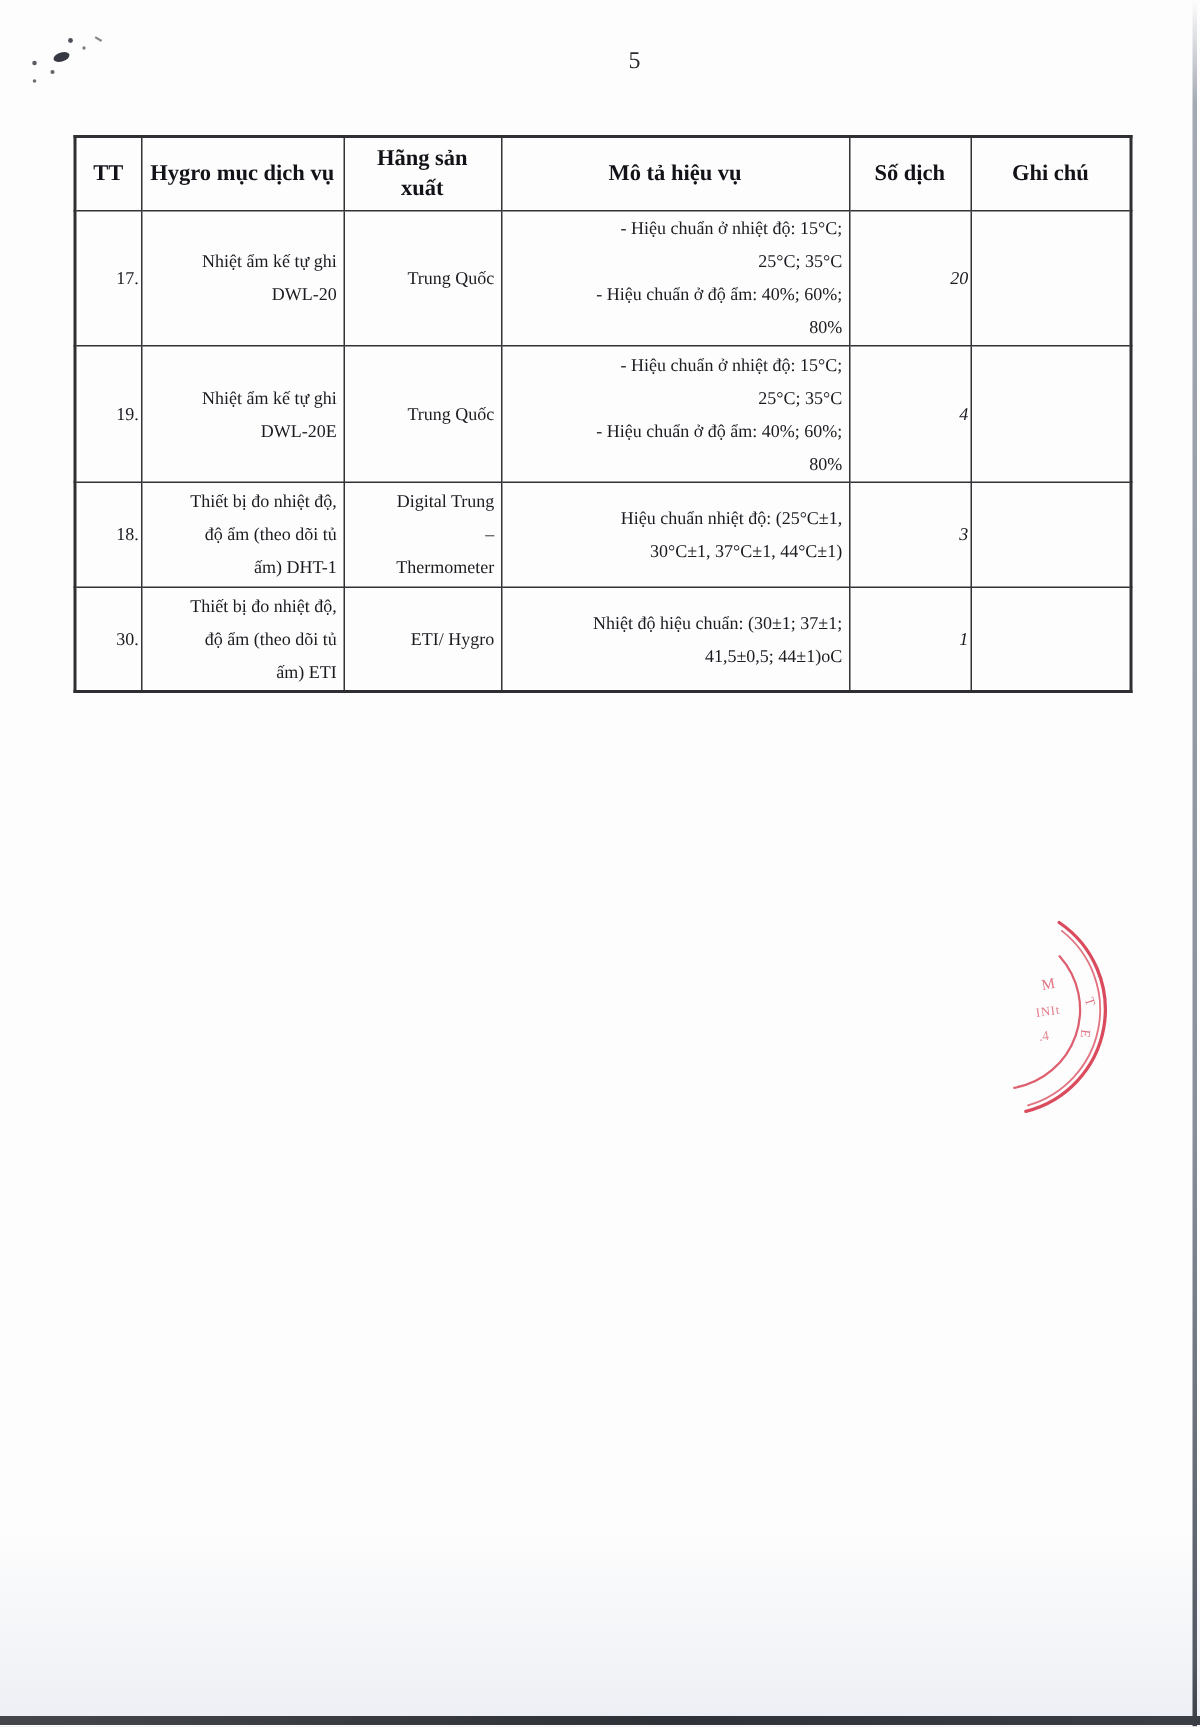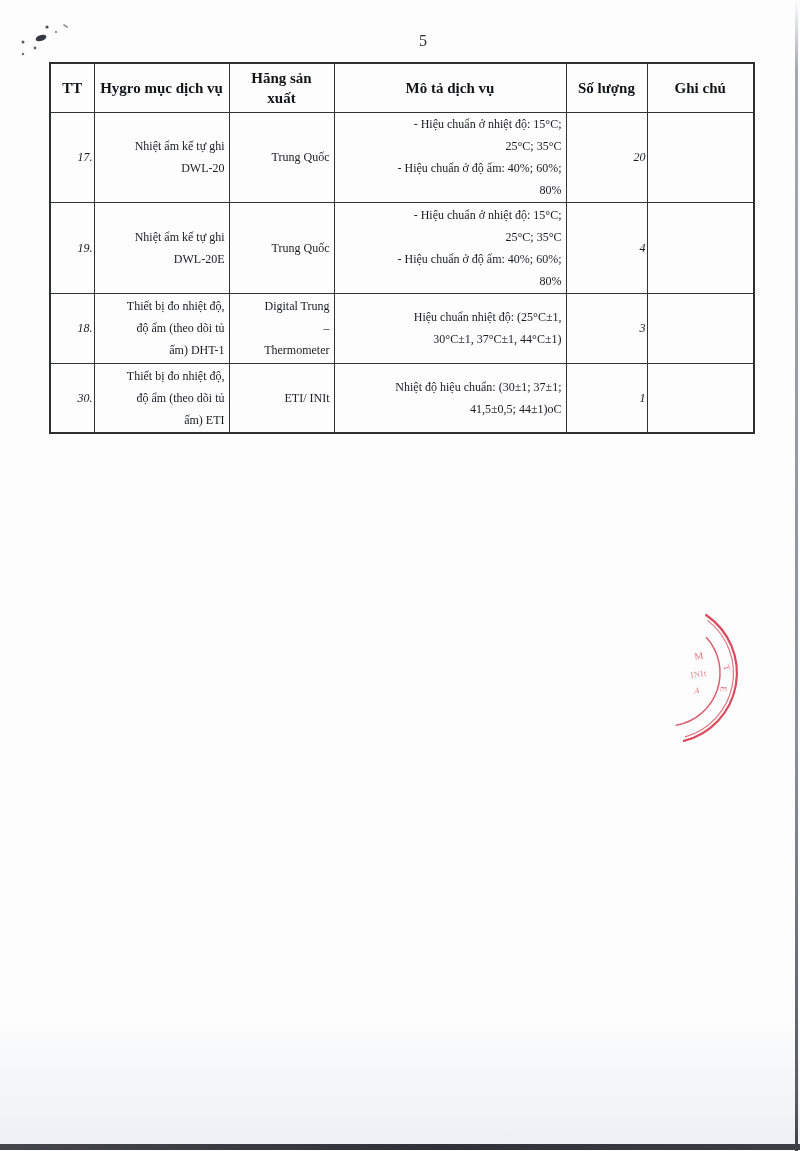--- a/index.html
+++ b/index.html
@@ -6,33 +6,33 @@
   .page{
     position:relative;width:800px;height:1151px;background:#fdfdfd;
     font-family:"Liberation Serif","DejaVu Serif",serif;color:#1a1b20;
     overflow:hidden;margin:0 auto;
   }
   .page-number{
     position:absolute;top:32px;left:383px;width:80px;text-align:center;
     font-size:16px;color:#2a2b30;
   }
   .doc-table{
-    position:absolute;left:49px;top:62px;width:704px;
+    position:absolute;left:49px;top:90px;width:704px;
     border-collapse:collapse;table-layout:fixed;
     border:2.2px solid #2e2f33;
   }
   .doc-table th,.doc-table td{
     border:1.6px solid #323337;vertical-align:middle;
     font-size:12px;line-height:22px;overflow:hidden;text-align:right;
   }
   .doc-table th{
     font-weight:bold;text-align:center;font-size:15px;line-height:20px;
     white-space:pre;color:#121318;
   }
-  .c-tt{text-align:center;font-style:italic;}
+  .c-tt{text-align:center;}
   .c-name{padding:0 4px 0 8px;white-space:pre;font-size:13.8px;line-height:21px;}
   .c-mfr{padding:0 4px 0 12px;white-space:pre;}
   .c-desc{padding:0 4px 0 10px;white-space:pre;}
   .c-qty{text-align:center;font-style:italic;}
   .stamp{position:absolute;left:595px;top:600px;width:160px;height:160px;}
   .stamp-arc{fill:none;stroke:var(--stamp-color,#d6374b);stroke-linecap:round;}
   .stamp-text{fill:var(--stamp-color,#d6374b);font-family:"Liberation Serif",serif;}
   .speckles{position:absolute;left:0;top:0;width:96px;height:72px;}
   .edge-right{
     position:absolute;top:0;right:2px;width:3px;height:100%;
@@ -72,22 +72,22 @@
       <col style="width:232px">
         <col style="width:81px">
         <col style="width:107px">
     </colgroup>
     <thead>
       <tr style="height:49px">
         <th>TT</th>
         <th>Hygro mục dịch vụ</th>
         <th>Hãng sản
 xuất</th>
-        <th>Mô tả dịch vụ</th>
-        <th>Số lượng</th>
+        <th>Mô tả hiệu vụ</th>
+        <th>Số dịch</th>
         <th>Ghi chú</th>
       </tr>
     </thead>
     <tbody>
       <tr style="height:90px">
         <td class="c-tt">17.</td>
         <td class="c-name">Nhiệt ẩm kế tự ghi
 DWL-20</td>
         <td class="c-mfr">Trung Quốc</td>
         <td class="c-desc">- Hiệu chuẩn ở nhiệt độ: 15°C;
@@ -120,21 +120,21 @@
         <td class="c-desc">Hiệu chuẩn nhiệt độ: (25°C±1,
 30°C±1, 37°C±1, 44°C±1)</td>
         <td class="c-qty">3</td>
         <td class="c-note"></td>
       </tr>
       <tr style="height:70px">
         <td class="c-tt">30.</td>
         <td class="c-name">Thiết bị đo nhiệt độ,
 độ ẩm (theo dõi tủ
 ấm) ETI</td>
-        <td class="c-mfr">ETI/ INIt</td>
+        <td class="c-mfr">ETI/ Hygro</td>
         <td class="c-desc">Nhiệt độ hiệu chuẩn: (30±1; 37±1;
 41,5±0,5; 44±1)oC</td>
         <td class="c-qty">1</td>
         <td class="c-note"></td>
       </tr>
     </tbody>
   </table>
 
   <svg class="stamp" viewBox="0 0 160 160" aria-hidden="true">
     <path class="stamp-arc" d="M 111.1 15 A 70 70 0 0 1 88.9 140.9" stroke-width="2.2" opacity="0.9"></path>

